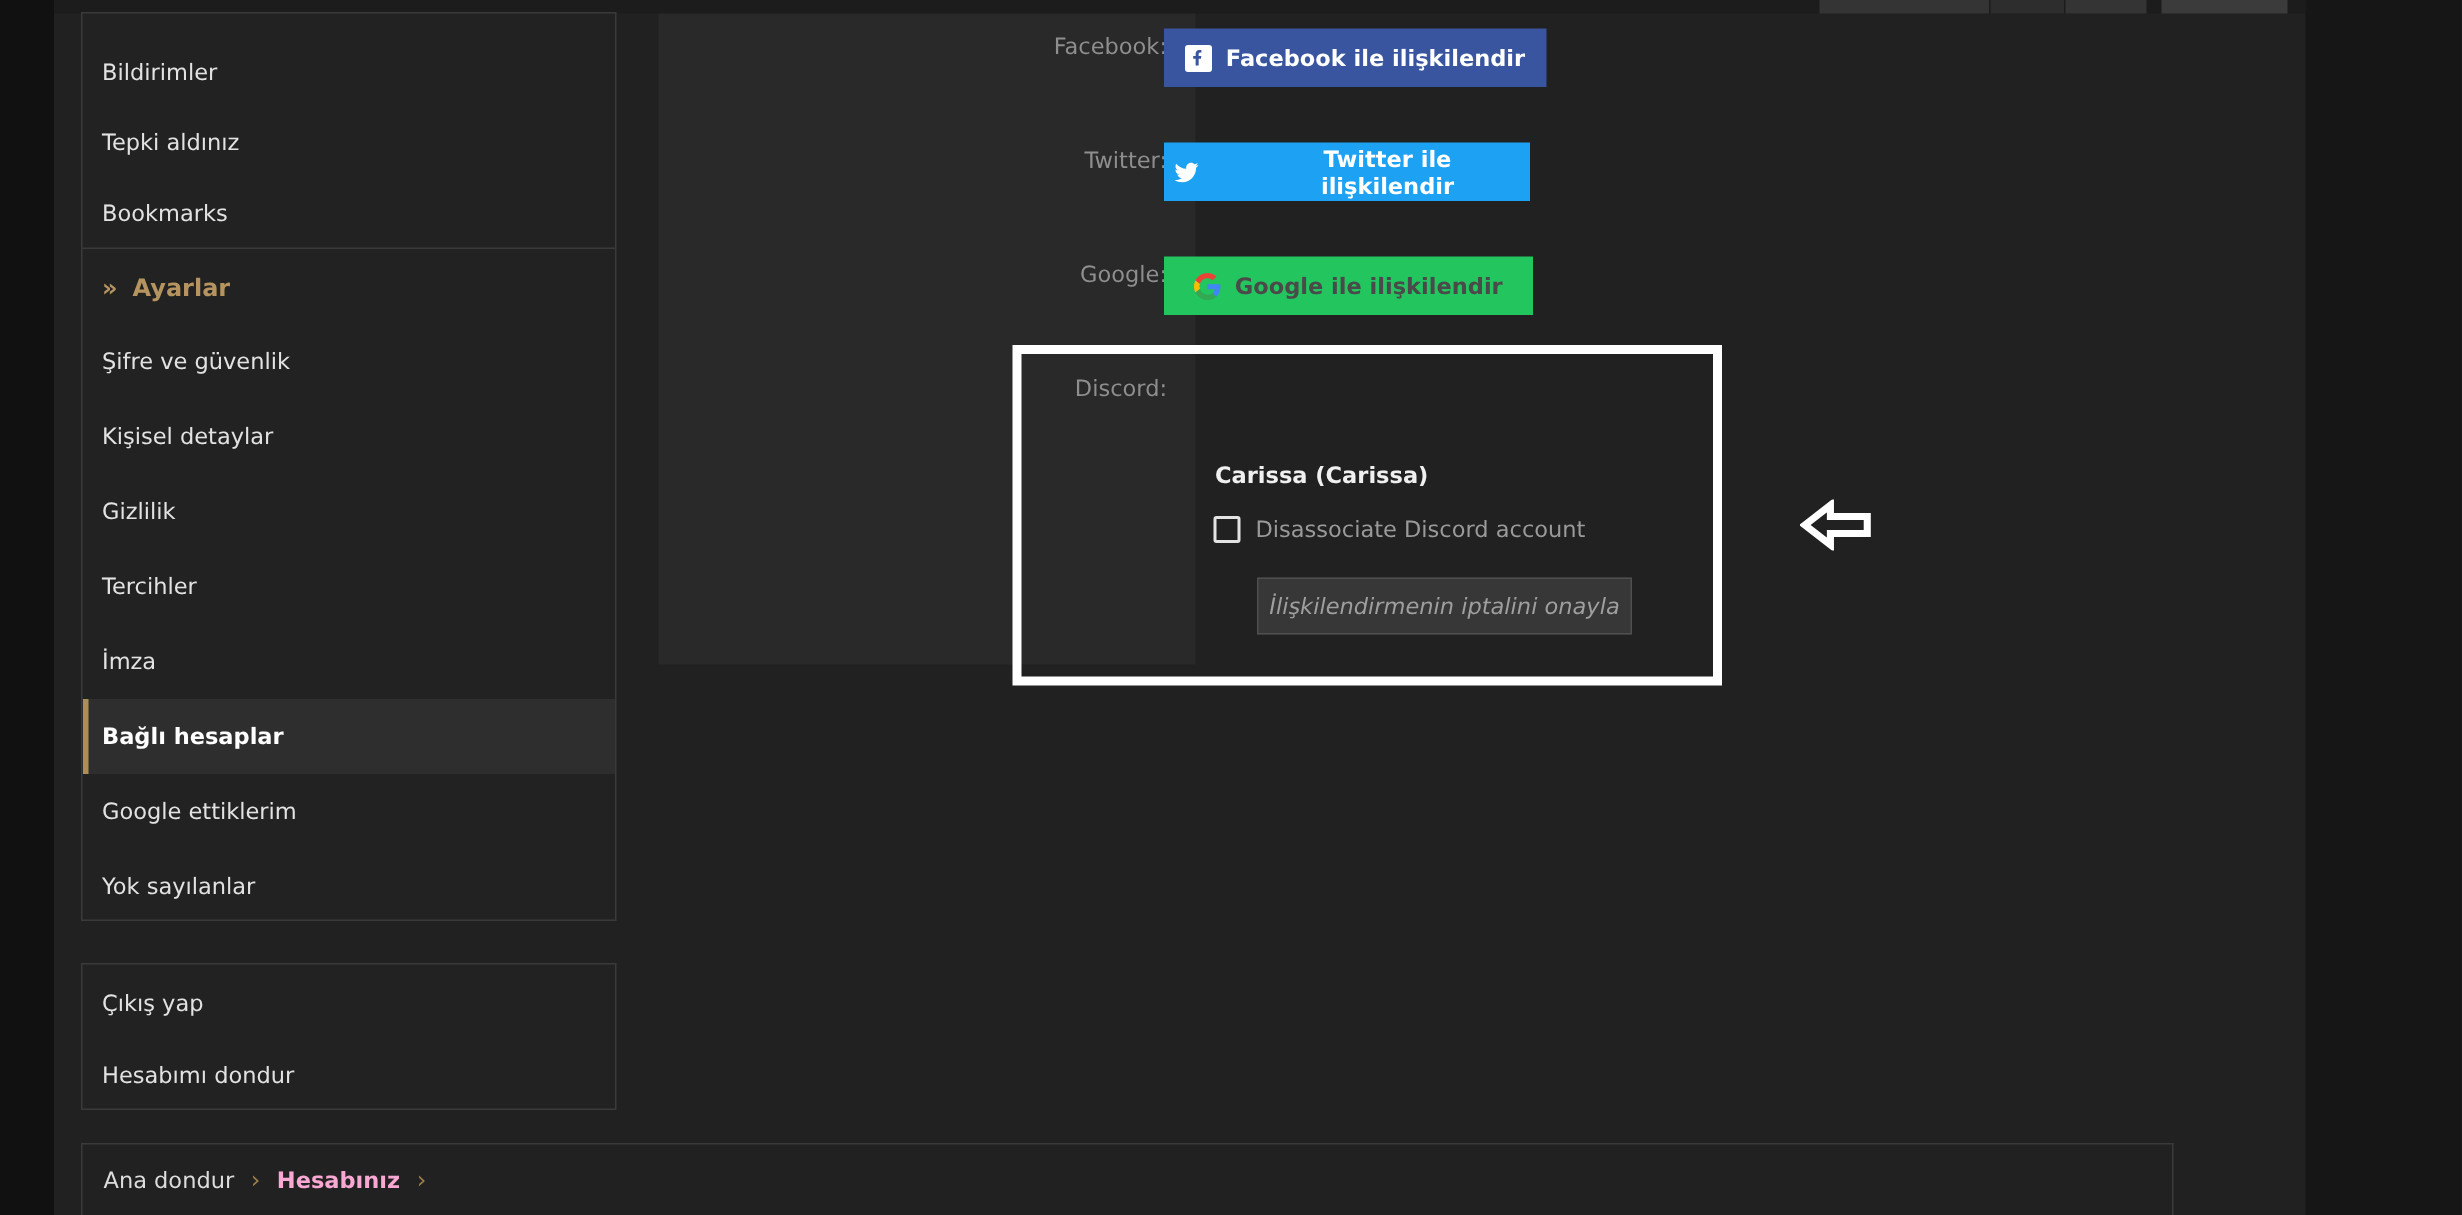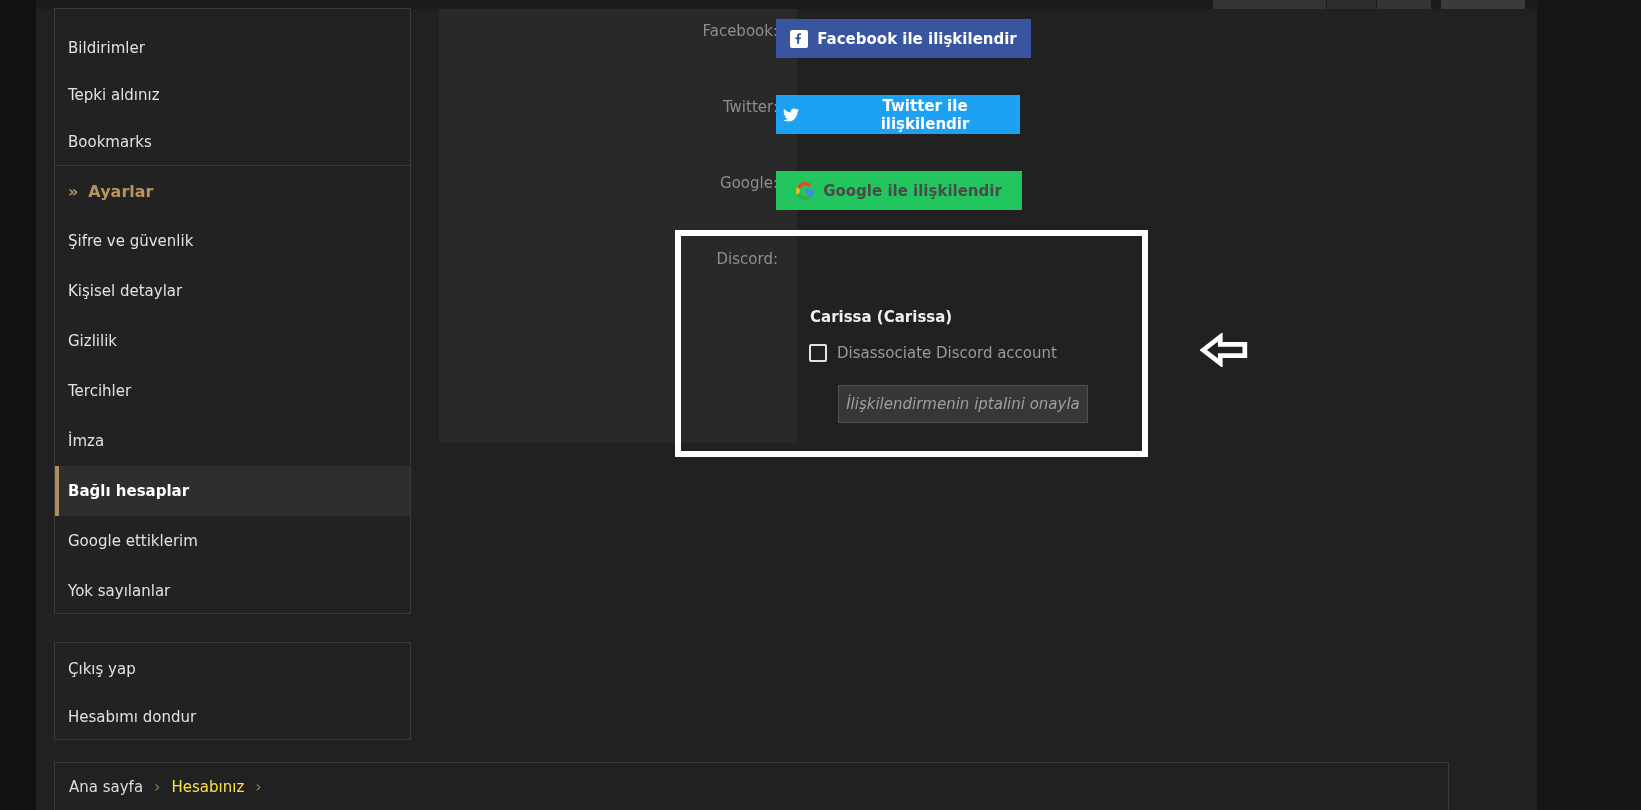--- a/index.html
+++ b/index.html
@@ -84,21 +84,21 @@
   }
   .arrow-wrap{left:1200px;top:333px;z-index:6;pointer-events:none;}
 
   
   .breadcrumb-bar{
     left:54px;top:762px;width:1395px;height:48px;
     border-top:1px solid #3a3a3a;border-left:1px solid #3a3a3a;border-right:1px solid #3a3a3a;
     display:flex;align-items:center;padding-left:14px;box-sizing:border-box;gap:11px;
   }
   .crumb{font-size:15px;color:#dddddd;cursor:pointer;}
-  .crumb.current{font-weight:normal;color:#fde047;}
+  .crumb.current{font-weight:bold;color:#f9a8d4;}
   .crumb-sep{color:#9c7e4a;font-size:16px;}
 </style>
 </head>
 <body>
 
 <div class="abs left-strip"></div>
 <div class="abs right-strip"></div>
 <div class="abs top-strip">
   <div class="frag frag-a"></div>
   <div class="frag frag-b"></div>
@@ -208,17 +208,17 @@
 
 <div class="abs highlight-box"></div>
 
 <div class="abs arrow-wrap">
   <svg width="50" height="34" viewBox="0 0 52 36">
     <polygon points="3,18 21,4 21,12 47,12 47,24 21,24 21,32" fill="none" stroke="#ffffff" stroke-width="5" stroke-linejoin="miter"></polygon>
   </svg>
 </div>
 
 <div class="abs breadcrumb-bar">
-  <span class="crumb">Ana sayfa</span>
+  <span class="crumb">Ana dondur</span>
   <span class="crumb-sep">›</span>
   <span class="crumb current">Hesabınız</span>
   <span class="crumb-sep">›</span>
 </div>
 
 </body></html>

